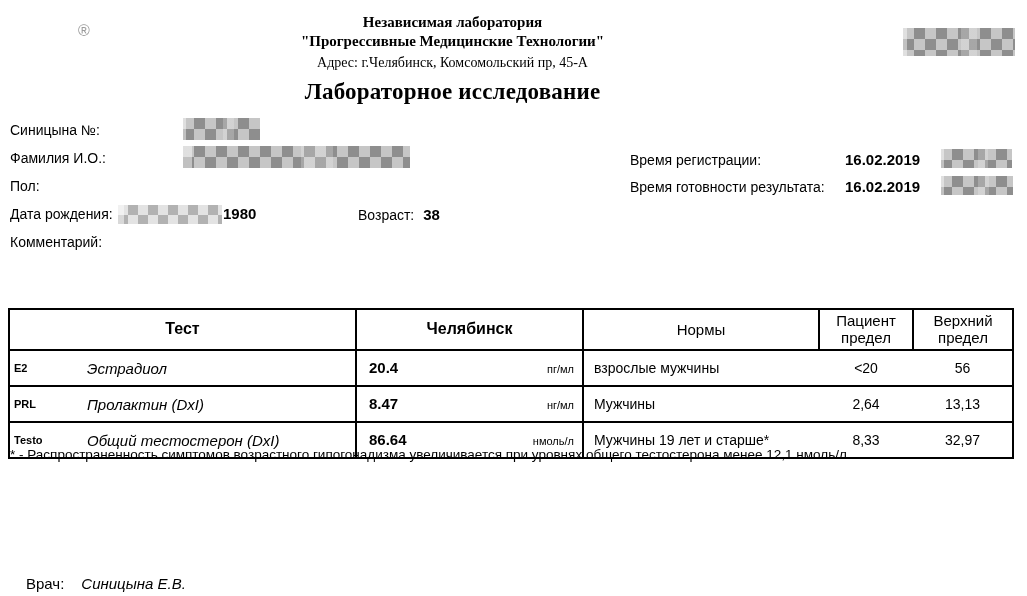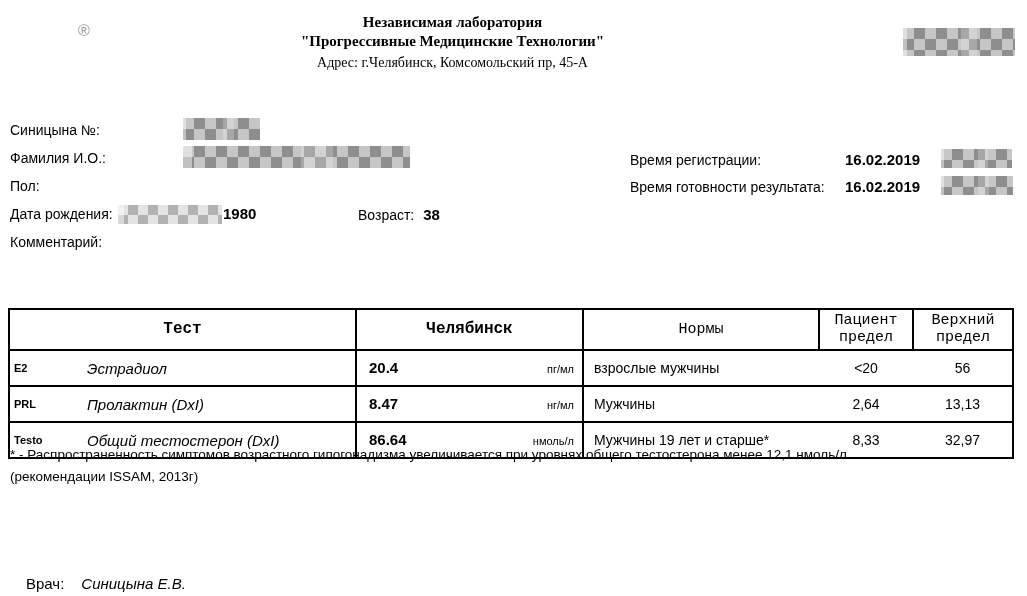--- a/index.html
+++ b/index.html
@@ -82,21 +82,20 @@
   }
   .results thead th {
     height: 36px;
     vertical-align: middle;
     text-align: center;
     white-space: normal;
     line-height: 1.15;
     font-weight: normal;
     font-size: 15px;
     padding: 2px;
-    font-family: Liberation Mono, monospace;
   }
   .results thead th.h-bold { font-weight: bold; font-size: 16px; }
   .results tbody td { height: 36px; vertical-align: middle; font-size: 14px; }
   td.cell-test { padding-left: 4px; }
   td.cell-test .code {
     display: inline-block; width: 73px;
     font-size: 11px; font-weight: bold; vertical-align: middle;
   }
   td.cell-test .tname { font-size: 15px; font-style: italic; vertical-align: middle; }
   td.cell-result {
@@ -118,20 +117,21 @@
 </style>
 </head>
 <body>
 
 <div class="page">
 
   <div class="abs regmark">®</div>
   <div class="abs hdr-line lab1">Независимая лаборатория</div>
   <div class="abs hdr-line lab2">"Прогрессивные Медицинские Технологии"</div>
   <div class="abs hdr-line addr">Адрес: г.Челябинск, Комсомольский пр, 45-А</div>
+  <div class="abs hdr-line doc-title">Лабораторное исследование</div>
   <div class="abs pix pix-topright"></div>
 
   <div class="abs field-label lbl-patno">Синицына №:</div>
   <div class="abs pix pix-patno"></div>
 
   <div class="abs field-label lbl-fio">Фамилия И.О.:</div>
   <div class="abs pix pix-fio"></div>
 
   <div class="abs field-label lbl-sex">Пол:</div>
 
@@ -207,20 +207,19 @@
           </td>
         <td class="cell-norm">Мужчины 19 лет и старше*</td>
         <td class="cell-low">8,33</td>
         <td class="cell-high">32,97</td>
       </tr>
     </tbody>
   </table>
 
   <div class="abs footnote">
     <div>* - Распространенность симптомов возрастного гипогонадизма увеличивается при уровнях общего тестостерона менее 12,1 нмоль/л</div>
-    <div>(рекомендации ISSAM,  2013г)</div>
   </div>
 
   <div class="abs doctor-row">
     <span>Врач:</span><span class="dname">Синицына Е.В.</span>
   </div>
 
 </div>
 
 </body></html>

